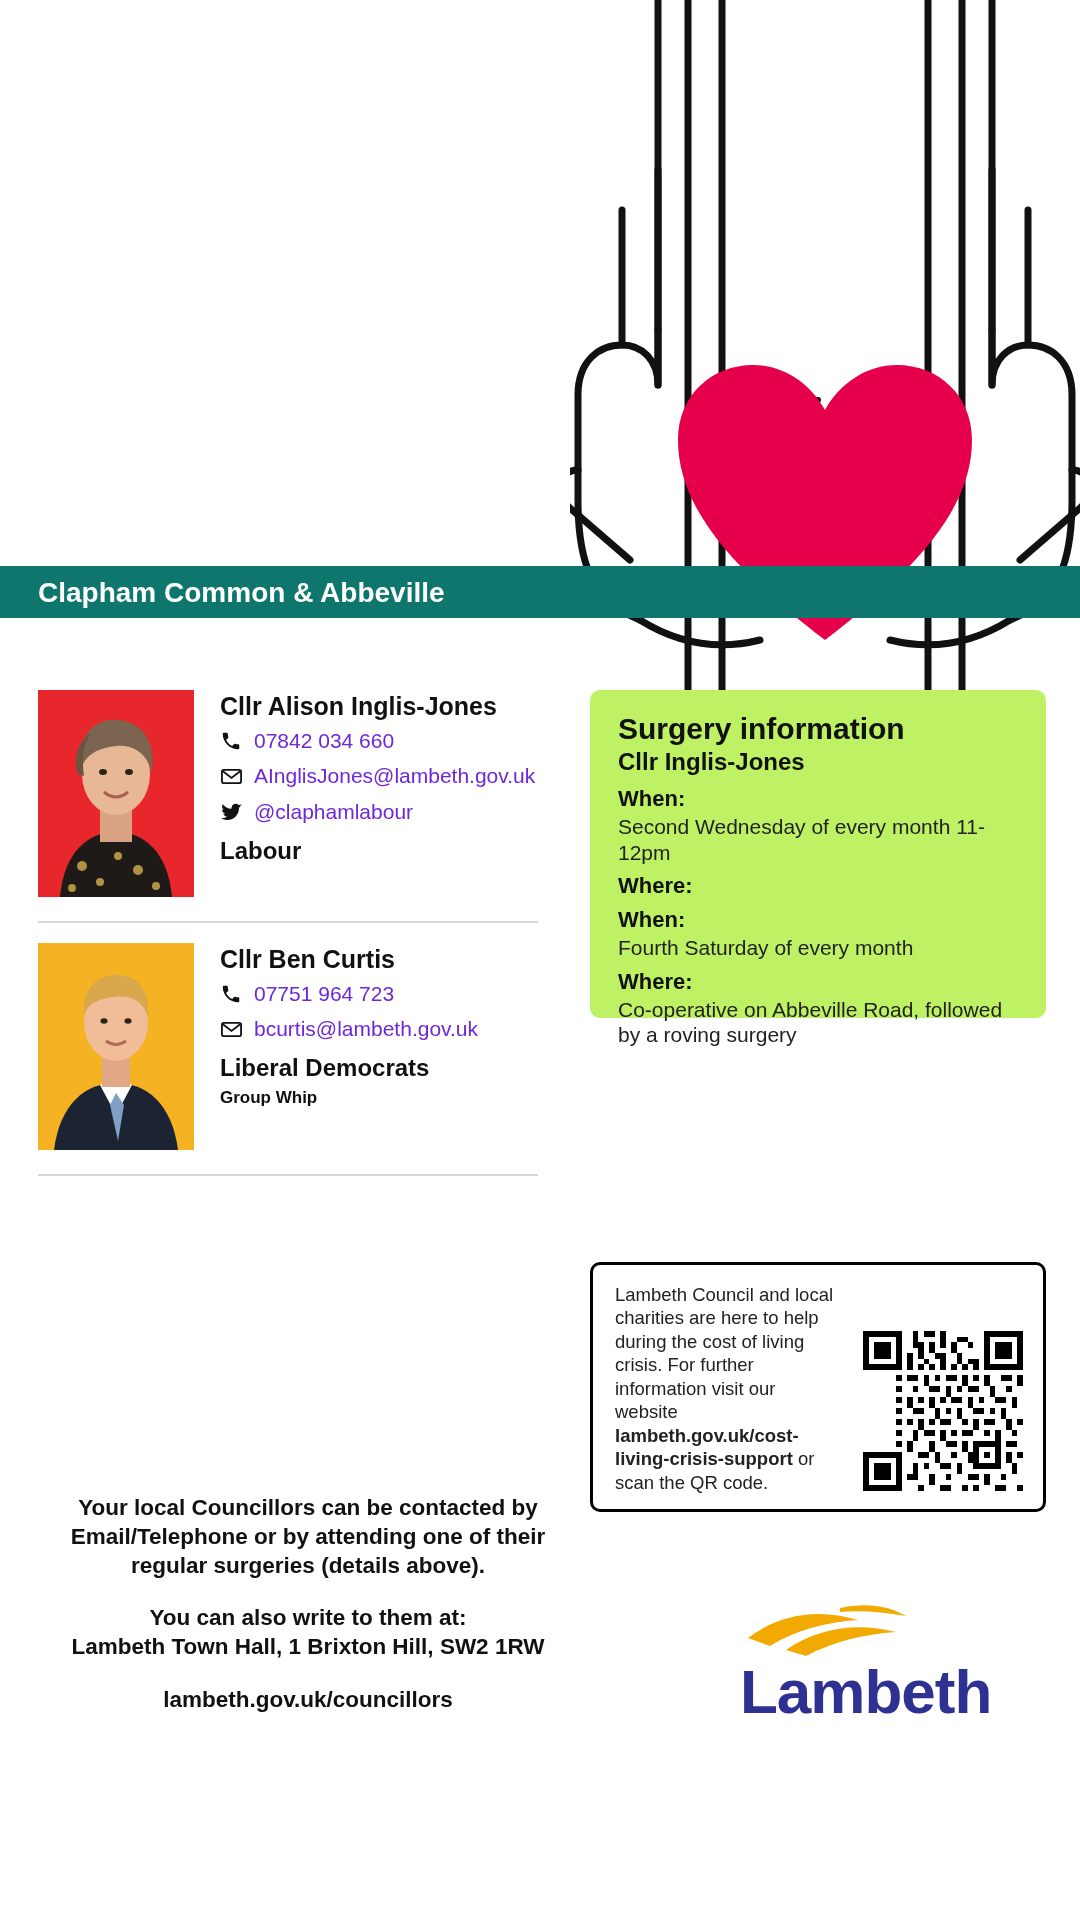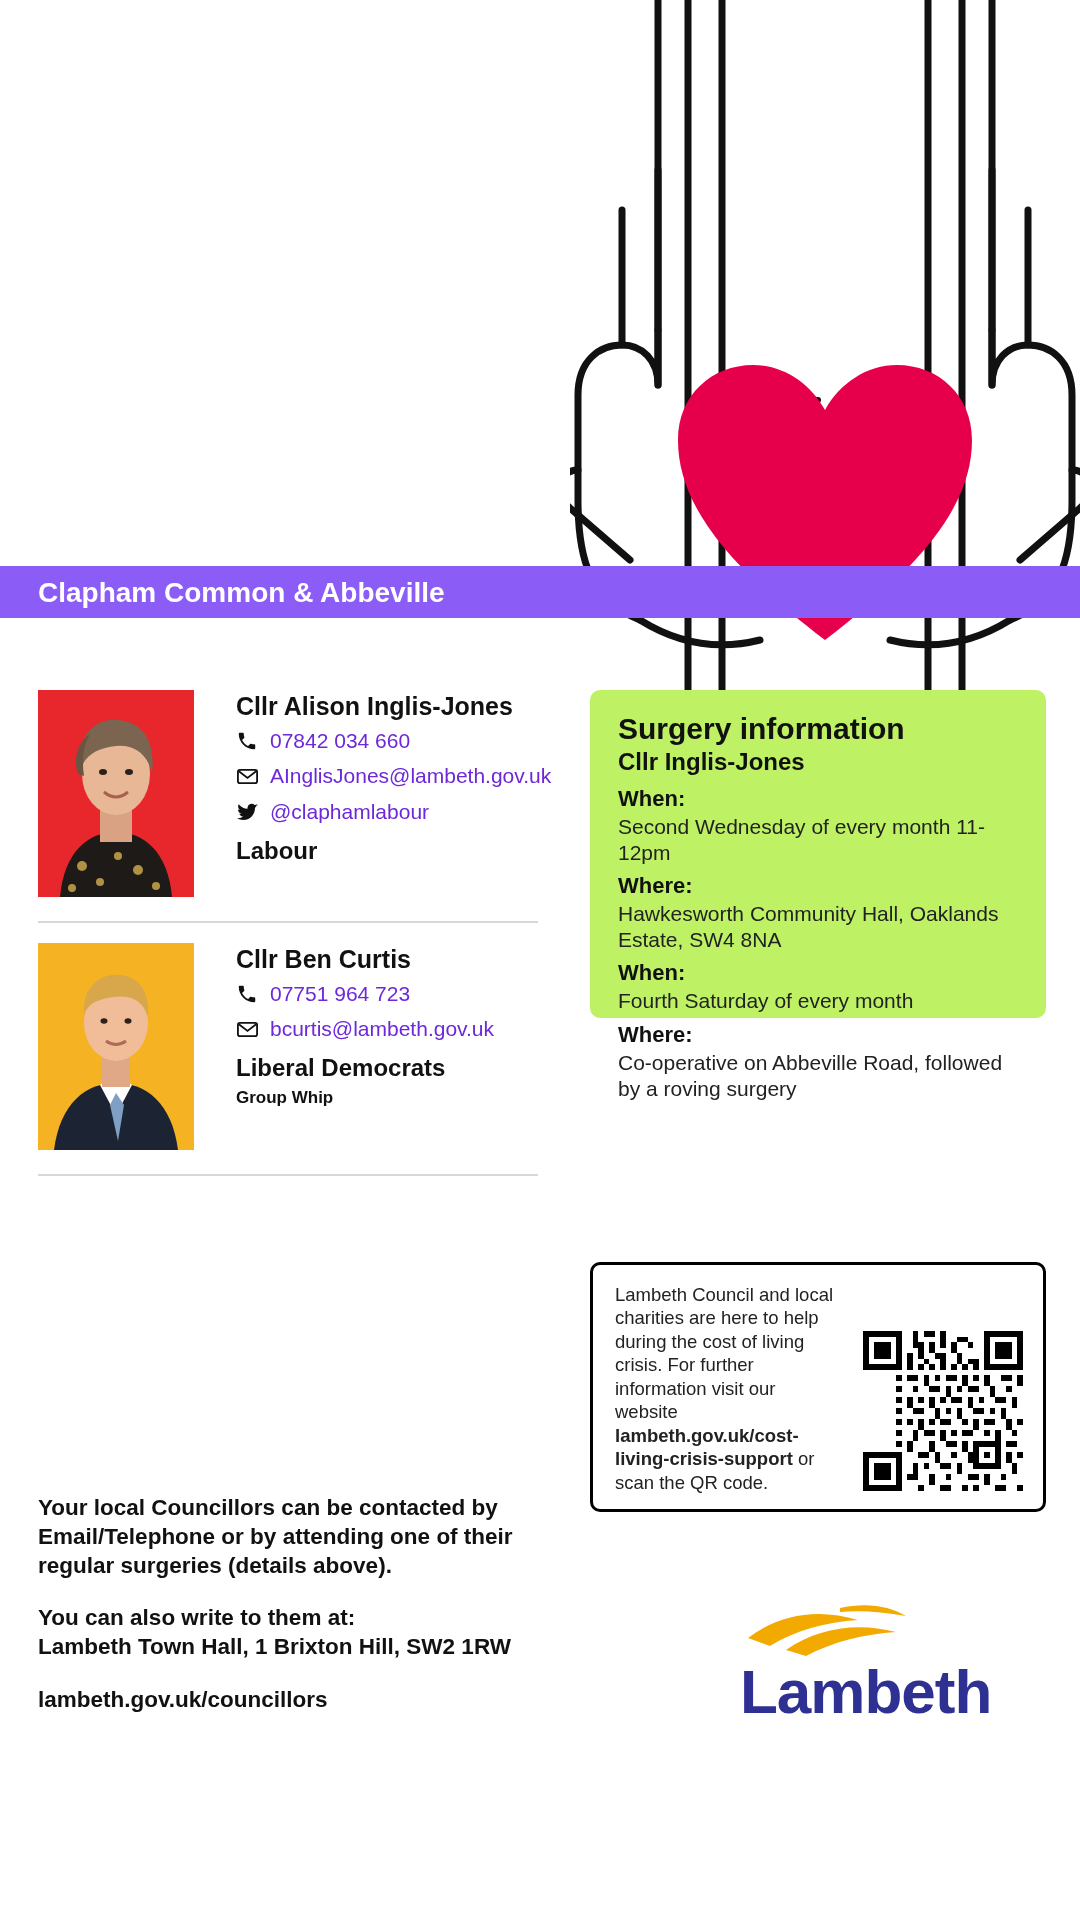--- a/index.html
+++ b/index.html
@@ -53,21 +53,21 @@
     color: #111;
   }
 
   
   .ward-band {
     position: absolute;
     left: 0;
     top: 566px;
     width: 1080px;
     height: 52px;
-    background: #8b5cf6;
+    background: #0f766e;
   }
   .ward-band span {
     position: absolute;
     left: 38px;
     top: 11px;
     color: #ffffff;
     font-size: 28px;
     font-weight: 700;
   }
 
@@ -93,21 +93,21 @@
     padding-bottom: 18px;
   }
   .cllr .photo {
     width: 156px;
     height: 207px;
     flex: 0 0 156px;
     position: relative;
     overflow: hidden;
   }
   .cllr .info {
-    padding-left: 42px;
+    padding-left: 26px;
     padding-top: 2px;
   }
   .cllr-name {
     font-size: 25px;
     font-weight: 700;
     margin-bottom: 8px;
     color: #111;
   }
   .contact-row {
     display: flex;
@@ -222,20 +222,21 @@
     left: 38px;
     top: 1494px;
     width: 540px;
   }
   .footer p {
     margin: 0 0 24px 0;
     font-size: 22.5px;
     font-weight: 700;
     line-height: 1.28;
     color: #111;
+    text-align: center;
   }
   .footer p.last {
     margin-bottom: 0;
   }
 
   
   .logo {
     position: absolute;
     left: 740px;
     top: 1600px;
@@ -421,21 +422,20 @@
   </div>
 
   <div class="surgery">
     <h2>Surgery information</h2>
     <div class="sub">Cllr Inglis-Jones</div>
 
     <div class="lbl">When:</div>
     <div class="val">Second Wednesday of every month 11-12pm</div>
 
     <div class="lbl">Where:</div>
-    <div class="val">Hawkesworth Community Hall, Oaklands Estate, SW4 8NA</div>
 
     <div class="lbl">When:</div>
     <div class="val">Fourth Saturday of every month</div>
 
     <div class="lbl">Where:</div>
     <div class="val">Co-operative on Abbeville Road, followed by a roving surgery</div>
   </div>
 
   <div class="col-box">
     <div class="col-text">

